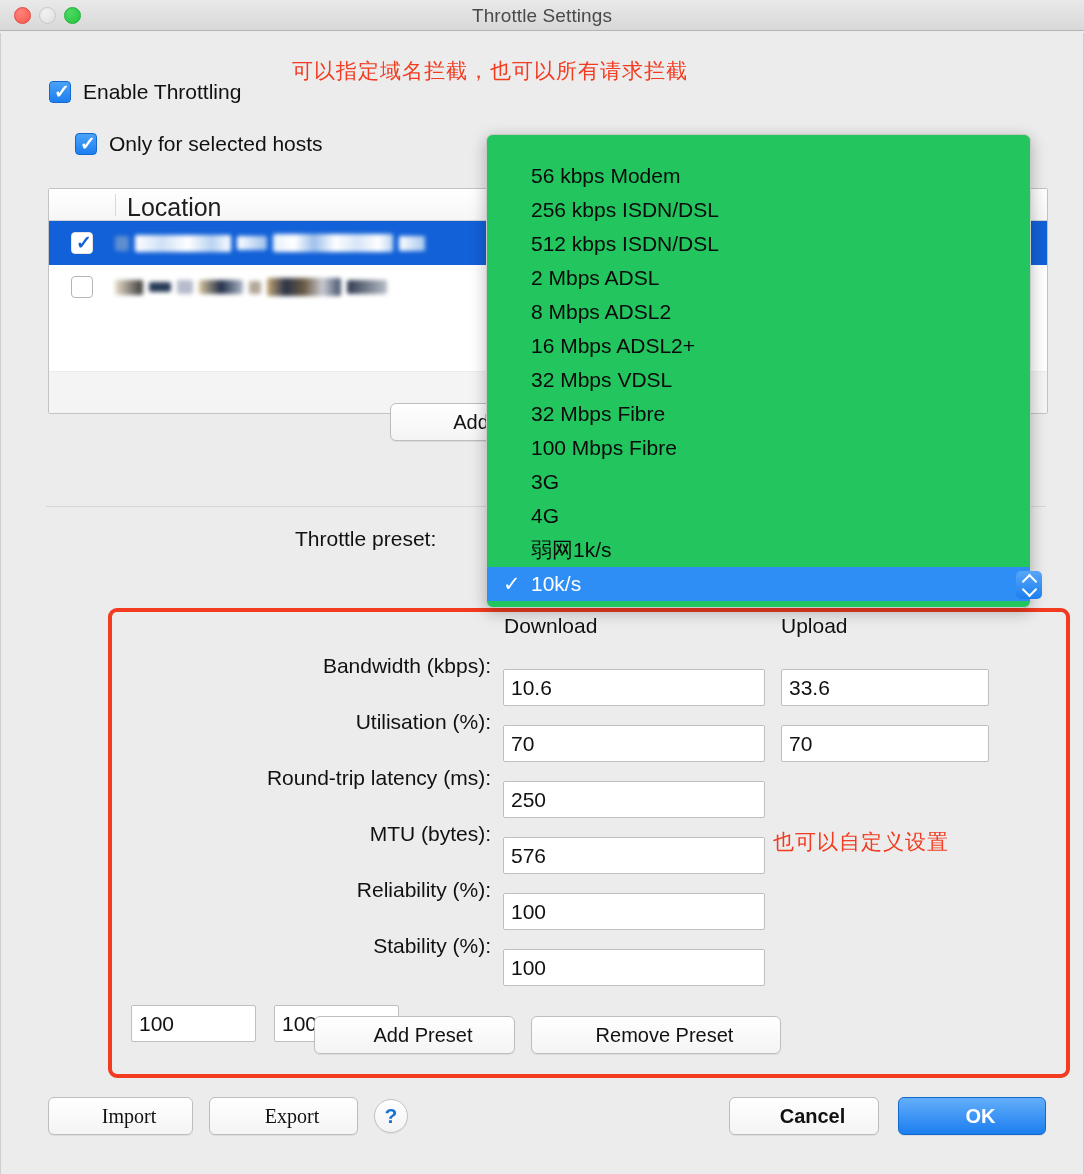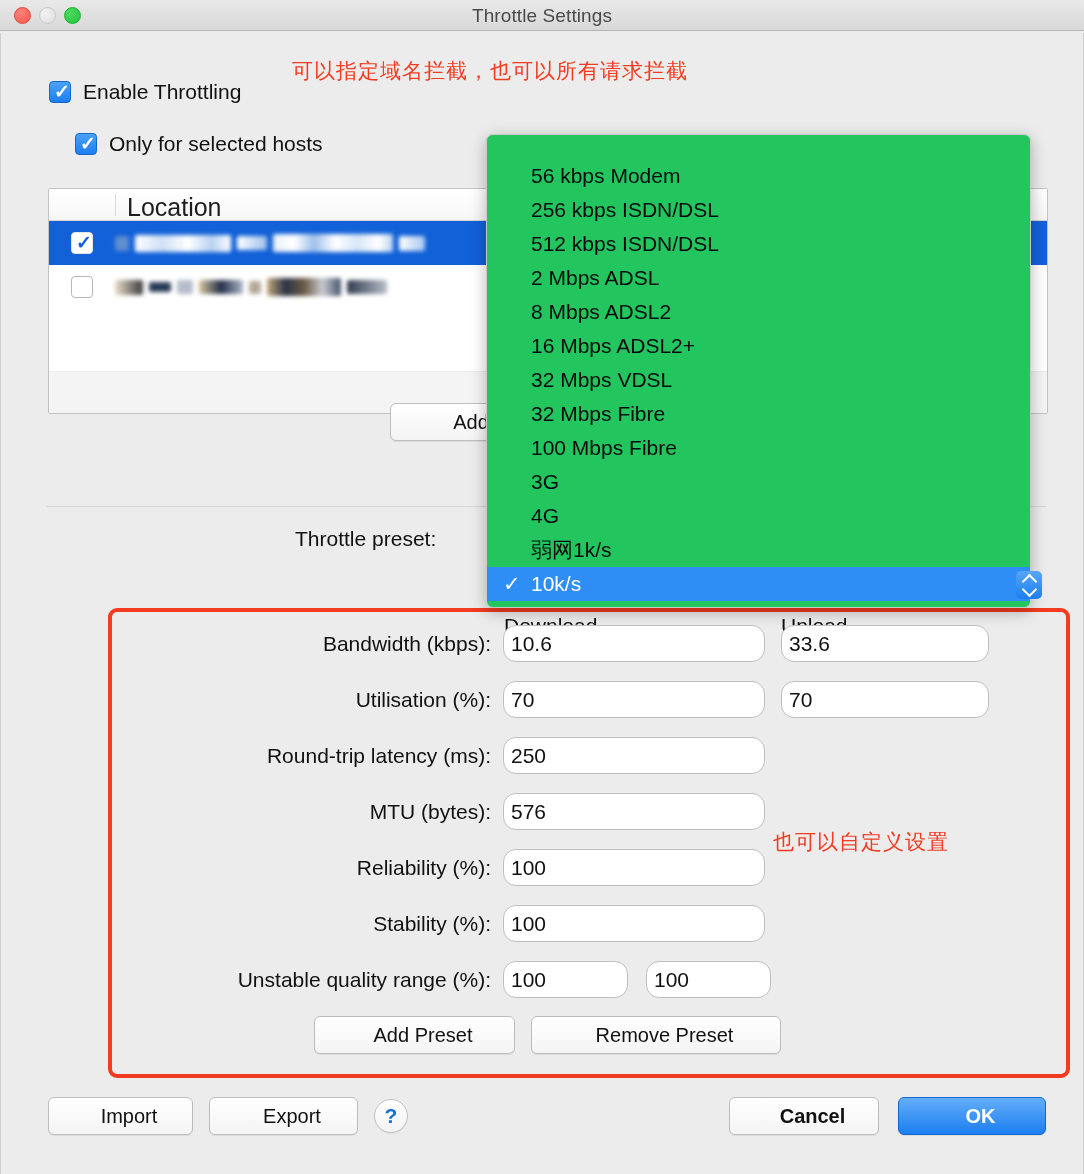--- a/index.html
+++ b/index.html
@@ -216,27 +216,28 @@
   .frow .flbl {
     width: 372px;
     text-align: right;
     padding-right: 12px;
     font-size: 21px;
     color: #111;
   }
   .inp {
     background: #ffffff;
     border: 1px solid #bfbfbf;
-    border-radius: 13px;
+    border-radius: 2px;
     height: 37px;
     font-size: 21px;
     color: #111;
     padding: 0 7px;
     line-height: 35px;
     font-family: "Liberation Sans", sans-serif;
+    margin-top: 44px;
   }
   .inp.w1 { width: 262px; }
   .inp.w2 { width: 208px; margin-left: 16px; }
   .inp.half { width: 125px; }
   .inp.half2 { width: 125px; margin-left: 18px; }
 
   #f-bandwidth { left: 130px; top: 592px; }
   #f-util      { left: 130px; top: 648px; }
   #f-latency   { left: 130px; top: 704px; }
   #f-mtu       { left: 130px; top: 760px; }
@@ -245,21 +246,21 @@
   #f-unstable  { left: 130px; top: 928px; }
 
   #preset-btns { position: absolute; left: 313px; top: 983px; display: flex; gap: 16px; z-index: 10; }
   #preset-btns .btn { height: 38px; font-size: 20px; }
   #add-preset-btn { width: 201px; }
   #remove-preset-btn { width: 250px; }
 
   
   .footer-left  { position: absolute; left: 47px; top: 1064px; display: flex; gap: 16px; align-items: center; }
   .footer-right { position: absolute; right: 37px; top: 1064px; display: flex; gap: 19px; align-items: center; }
-  .footer-left .btn  { height: 38px; font-size: 20px; }
+  .footer-left .btn  { height: 38px; font-size: 20px; font-family: Liberation Serif, serif; }
   .footer-right .btn { height: 38px; font-size: 20px; font-weight: bold; }
   #import-btn { width: 145px; }
   #export-btn { width: 149px; }
   #cancel-btn { width: 150px; }
   #ok-btn {
     width: 148px;
     background: linear-gradient(to bottom, #63aef9, #1c7ef0);
     border: 1px solid #1268cc;
     color: #ffffff;
   }
@@ -407,21 +408,20 @@
       <div class="flbl">Reliability (%):</div>
       <div class="inp w1">100</div>
     </div>
 
     <div class="frow" id="f-stab">
       <div class="flbl">Stability (%):</div>
       <div class="inp w1">100</div>
     </div>
 
     <div class="frow" id="f-unstable">
-      <div class="flbl">Unstable quality range (%):</div>
       <div class="inp half">100</div>
       <div class="inp half2">100</div>
     </div>
 
     <div class="annot" id="annot-custom">也可以自定义设置</div>
 
     <div id="preset-btns">
       <button class="btn" id="add-preset-btn">Add Preset</button>
       <button class="btn" id="remove-preset-btn">Remove Preset</button>
     </div>

